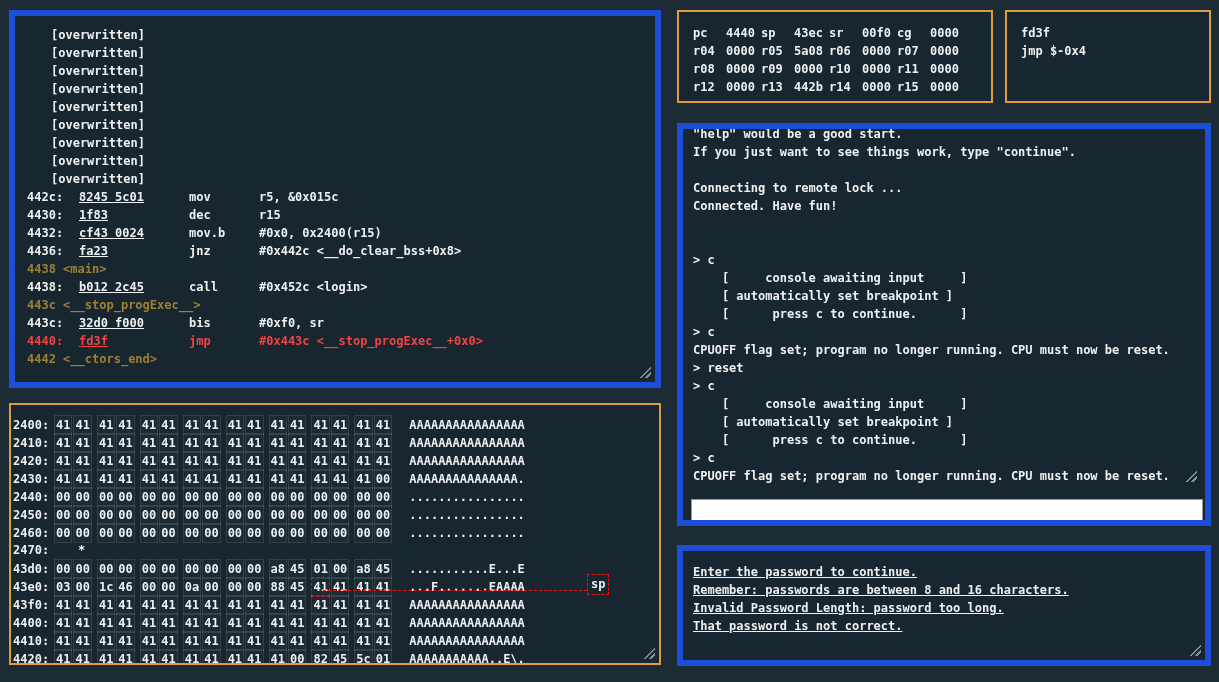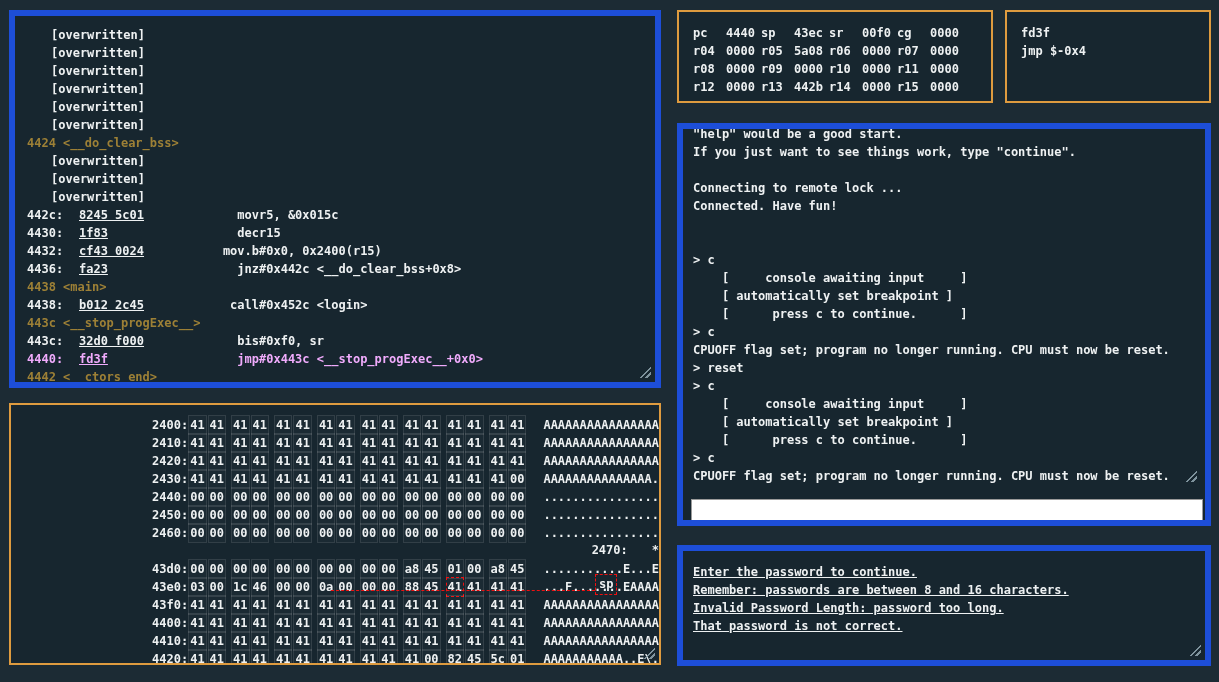--- a/index.html
+++ b/index.html
@@ -13,43 +13,43 @@
   }
   .panel { position:absolute; background:#17262f; overflow:hidden; }
   .teal   { border:6px solid #1d4ed8; }
   .orange { border:2px solid #de9b3f; }
 
   
   #disasm { left:9px; top:10px; width:652px; height:378px; padding:10px 0 0 12px; }
   .dis-line { height:18px; white-space:pre; }
   .dis-line.overwritten { padding-left:24px; }
   .dis-line.label { color:#9d8036; }
-  .dis-line.current { color:#f0abfc; }
+  .dis-line.current { color:#ef4444; }
   .col-addr  { display:inline-block; width:52px; }
   .col-bytes { display:inline-block; width:110px;text-decoration:underline; }
-  .col-mnem  { display:inline-block; width:70px;text-align:right; }
+  .col-mnem  { display:inline-block; width:70px; }
 
   
   #registers { left:677px; top:10px; width:316px; height:93px; padding:12px 0 16px 14px;
                display:grid; grid-template-columns:repeat(4,68px); grid-auto-rows:18px; align-content:start; }
   .reg-name { display:inline-block; width:33px; }
   #instruction { left:1005px; top:10px; width:206px; height:93px; padding:12px 0 0 14px; }
   .ins-line { height:18px; white-space:pre; }
 
   
   #console { left:677px; top:123px; width:534px; height:403px; }
   .console-output { position:absolute; left:0; right:0; top:0; height:356px; overflow:hidden;
                     display:flex; flex-direction:column; justify-content:flex-end; padding:0 10px; }
   .console-line { height:18px; flex:0 0 18px; white-space:pre; }
   .console-input { position:absolute; left:8px; top:370px; width:512px; height:25px;
                    background:#ffffff; border:1px solid #9a9a9a; outline:none;
                    font-family:"DejaVu Sans Mono",monospace; font-size:13px; padding:0 4px; }
 
   
-  #memory { left:9px; top:403px; width:652px; height:262px; padding:10px 0 0 10px;text-align:right; }
+  #memory { left:9px; top:403px; width:652px; height:262px; padding:10px 0 0 2px; }
   .mem-row { height:18px; position:relative; white-space:nowrap; }
   .mem-addr { display:inline-block; width:41px; }
   .mem-word { display:inline-block; margin-right:4px; }
   .mem-byte { display:inline-block; padding:0 1px; margin-right:1px;
               border:1px solid rgba(255,255,255,0.10); background:rgba(255,255,255,0.02); }
   .mem-star { display:inline-block; padding-left:24px; }
   .mem-ascii { margin-left:12px; }
   .sp-marked { border:1px dashed #ee1111 !important; }
   .sp-line  { position:absolute; left:310px; width:264px; top:13px; border-top:1px dashed #ee1111; }
   .sp-label { position:absolute; left:574px; top:-3px; height:21px; line-height:19px;
@@ -69,21 +69,20 @@
 <body>
 
 <div id="disasm" class="panel teal">
   <div>
       <div class="dis-line overwritten">[overwritten]</div>
       <div class="dis-line overwritten">[overwritten]</div>
       <div class="dis-line overwritten">[overwritten]</div>
       <div class="dis-line overwritten">[overwritten]</div>
       <div class="dis-line overwritten">[overwritten]</div>
       <div class="dis-line overwritten">[overwritten]</div>
-      <div class="dis-line label">4424 &lt;__do_clear_bss&gt;</div>
       <div class="dis-line overwritten">[overwritten]</div>
       <div class="dis-line overwritten">[overwritten]</div>
       <div class="dis-line overwritten">[overwritten]</div>
       <div class="dis-line insn"><span class="col-addr">442c:</span><span class="col-bytes">8245 5c01</span><span class="col-mnem">mov</span><span class="col-ops">r5, &amp;0x015c</span></div>
       <div class="dis-line insn"><span class="col-addr">4430:</span><span class="col-bytes">1f83</span><span class="col-mnem">dec</span><span class="col-ops">r15</span></div>
       <div class="dis-line insn"><span class="col-addr">4432:</span><span class="col-bytes">cf43 0024</span><span class="col-mnem">mov.b</span><span class="col-ops">#0x0, 0x2400(r15)</span></div>
       <div class="dis-line insn"><span class="col-addr">4436:</span><span class="col-bytes">fa23</span><span class="col-mnem">jnz</span><span class="col-ops">#0x442c &lt;__do_clear_bss+0x8&gt;</span></div>
       <div class="dis-line label">4438 &lt;main&gt;</div>
       <div class="dis-line insn"><span class="col-addr">4438:</span><span class="col-bytes">b012 2c45</span><span class="col-mnem">call</span><span class="col-ops">#0x452c &lt;login&gt;</span></div>
       <div class="dis-line label">443c &lt;__stop_progExec__&gt;</div>

